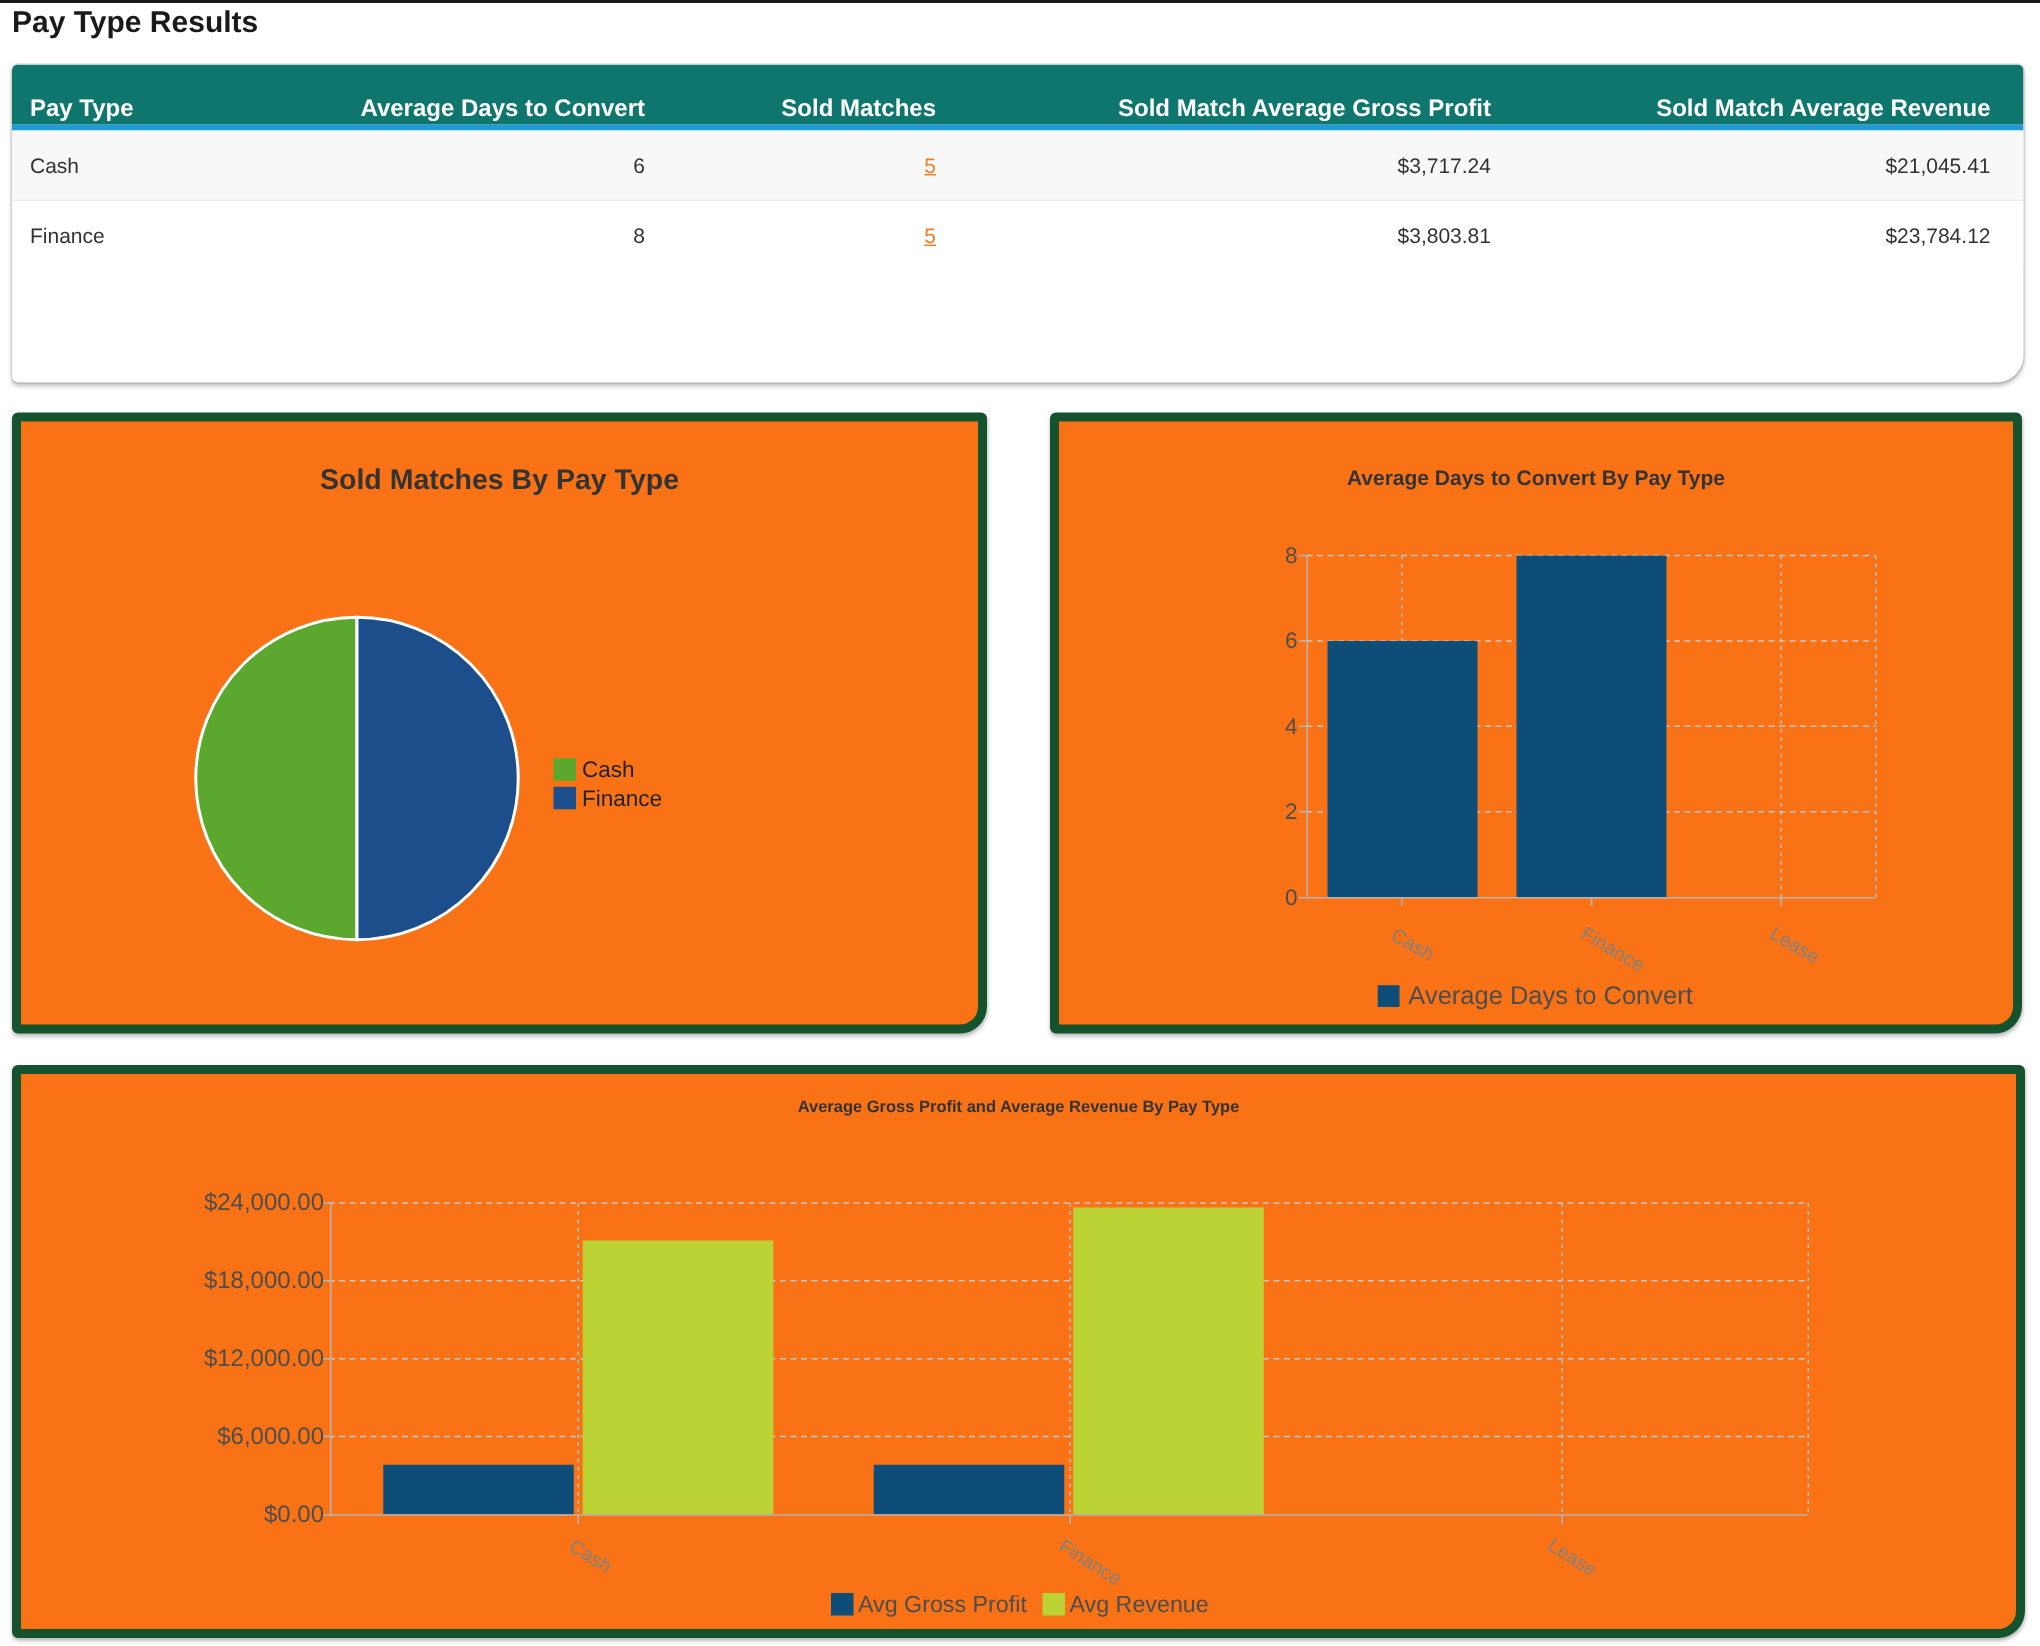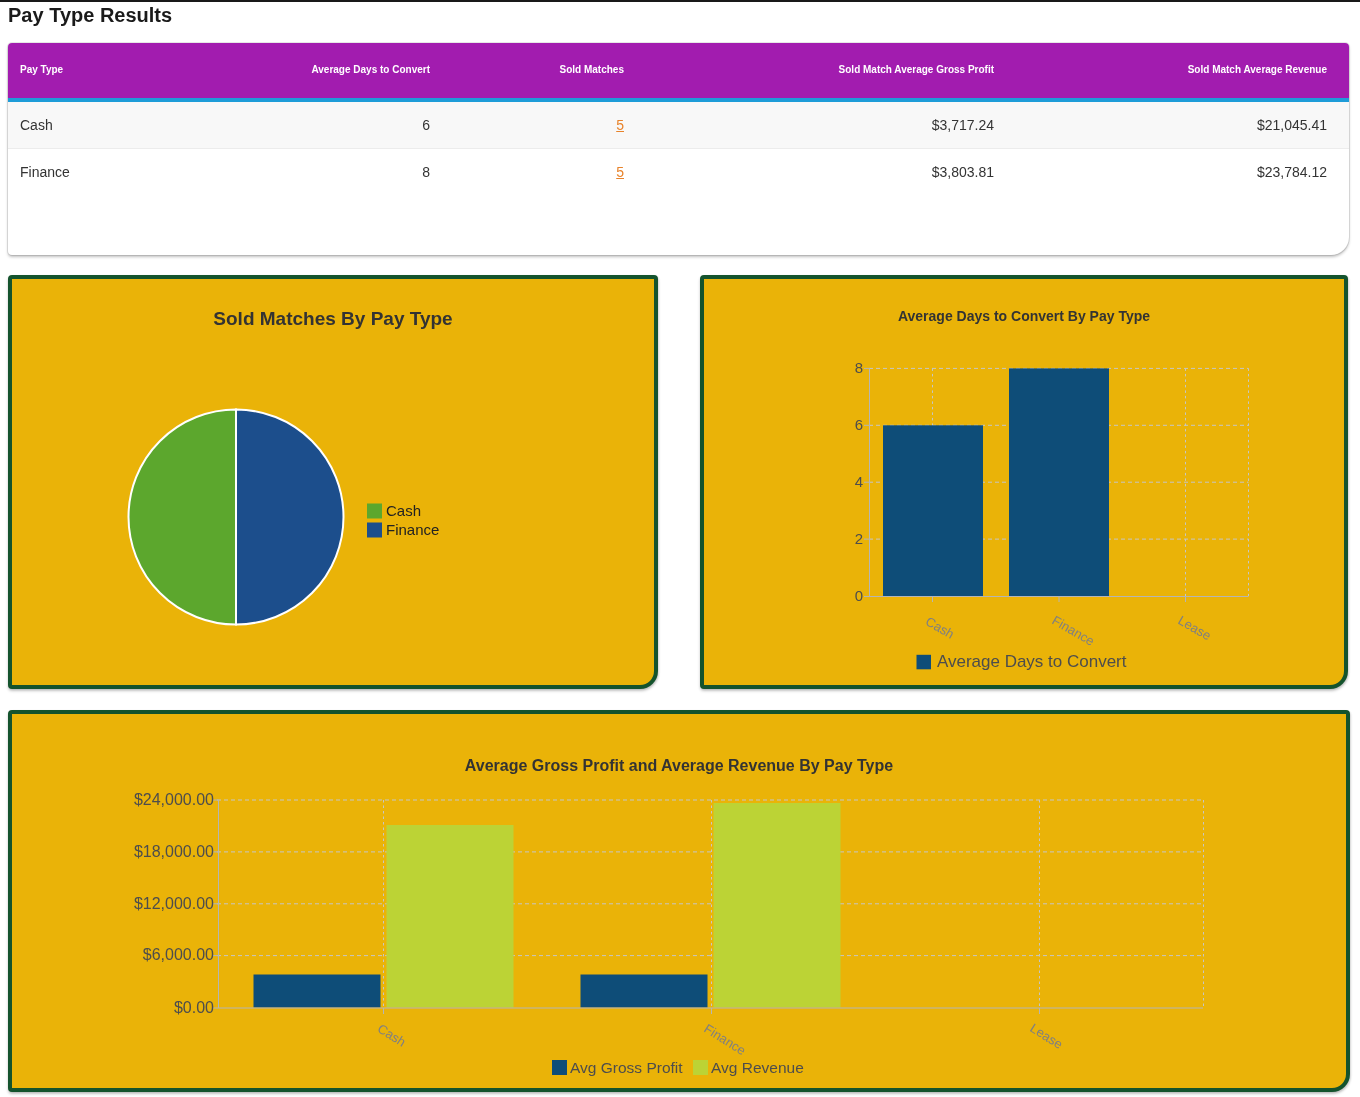--- a/index.html
+++ b/index.html
@@ -1,34 +1,34 @@
 <!DOCTYPE html>
 <html><head>
 <meta charset="utf-8">
 <style>
   * { margin:0; padding:0; box-sizing:border-box; }
   html,body { width:1360px; height:1097px; background:#fff; font-family:"Liberation Sans", sans-serif; overflow:hidden; }
   #page { position:relative; width:1360px; height:1097px; }
   #topline { position:absolute; left:0; top:0; width:1360px; height:2px; background:#191919; }
   #h1 { position:absolute; left:8px; top:4px; font-size:20px; font-weight:bold; color:#1a1a1a; }
-  .card { position:absolute; background:#eab308; border:4px solid #14532d; border-radius:4px 4px 18px 4px;
+  .card { position:absolute; background:#f97316; border:6px solid #14532d; border-radius:4px 4px 18px 4px;
           box-shadow:0 2px 3px rgba(0,0,0,.22), 1px 1px 2px rgba(0,0,0,.08); }
   .ctitle { position:absolute; width:100%; text-align:center; font-weight:bold; color:#333; }
 
   
   #tbl { position:absolute; left:8px; top:43px; width:1341px; height:212px; border-radius:4px 4px 18px 4px;
          overflow:hidden; box-shadow:0 2px 3px rgba(0,0,0,.25), 0 0 0 1px #e9e9e9; }
   .trow { position:relative; width:100%; }
   .trow span { position:absolute; white-space:nowrap; }
   .c1 { left:12px; }
   .c2 { right:919px; }
   .c3 { right:725px; }
   .c4 { right:355px; }
   .c5 { right:22px; }
-  #thead { height:55px; background:#a21caf; color:#fff; font-size:10px; font-weight:bold; }
+  #thead { height:40px; background:#0f766e; color:#fff; font-size:16px; font-weight:bold; }
   #thead span { top:21px; }
   #tblue { height:4px; background:#1e9cd8; }
   .drow { height:46px; font-size:14px; color:#333; }
   .drow span { top:15px; }
   #r1 { background:#f8f8f8; }
   #r2 { background:#fff; border-top:1px solid #ececec; }
   .lnk { color:#e8832b; text-decoration:underline; }
   #rtot { height:61px; background:#1d9cd8; color:#fff; font-size:12.5px; font-weight:bold; }
   #rtot span { top:23px; }
 </style>
@@ -121,21 +121,21 @@
         <text transform="translate(348,345) rotate(30)">Finance</text>
         <text transform="translate(474,345) rotate(30)">Lease</text>
       </g>
 
       <rect x="213.5" y="376.8" width="14.5" height="14.5" fill="#0e4d78"></rect>
       <text x="233.9" y="389" font-size="17" fill="#4d4d4d">Average Days to Convert</text>
     </svg>
   </div>
 
   <div class="card" id="card3" style="left:8px; top:710px; width:1342px; height:382px;">
-    <div class="ctitle" style="top:43px; font-size:16px;">Average Gross Profit and Average Revenue By Pay Type</div>
+    <div class="ctitle" style="top:16px; font-size:11px;">Average Gross Profit and Average Revenue By Pay Type</div>
     <svg width="1340" height="380" viewBox="0 0 1340 380" style="position:absolute;left:-1px;top:-1px;">
 
       <g stroke="#c6c6c6" stroke-width="1" stroke-dasharray="4 3">
         <line x1="206" y1="87" x2="1192" y2="87"></line>
         <line x1="206" y1="138.9" x2="1192" y2="138.9"></line>
         <line x1="206" y1="190.8" x2="1192" y2="190.8"></line>
         <line x1="206" y1="242.6" x2="1192" y2="242.6"></line>
       </g>
 
       <g stroke="#c6c6c6" stroke-width="1" stroke-dasharray="2.5 3">

